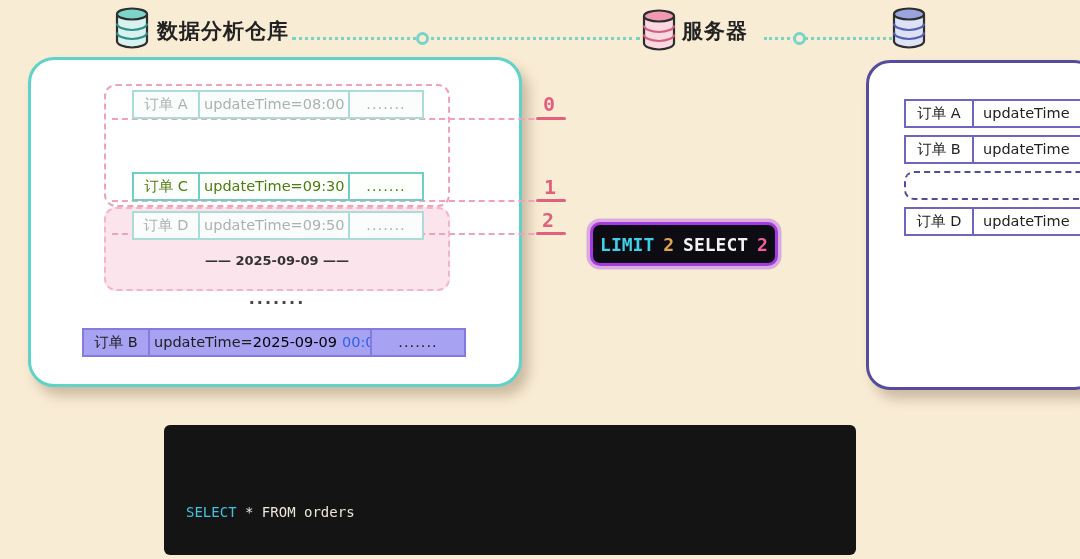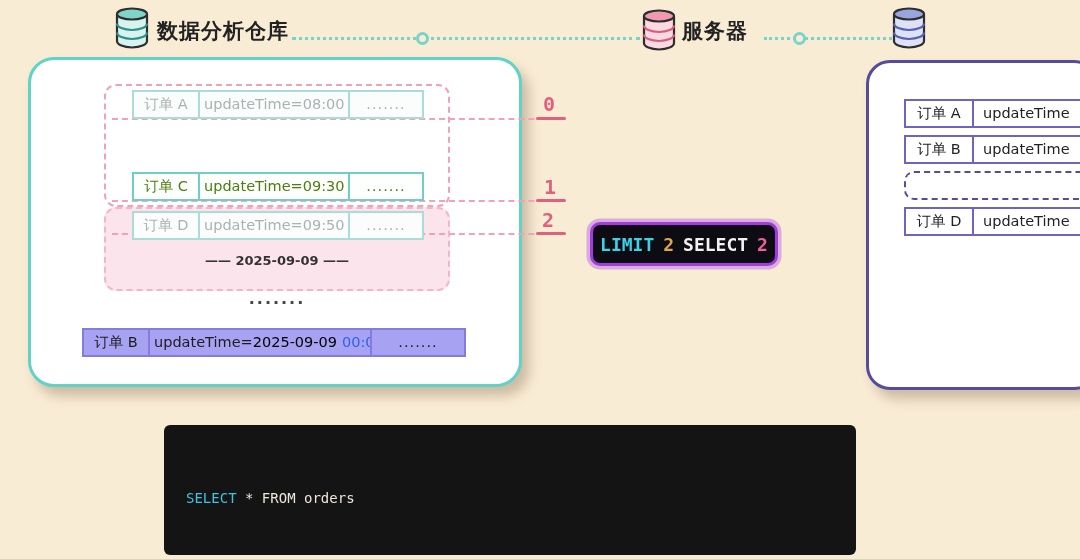--- a/index.html
+++ b/index.html
@@ -31,21 +31,21 @@
   .offset-line{position:absolute;width:30px;height:3px;background:#e0607e;border-radius:2px;}
   .limit-badge{position:absolute;left:590px;top:222px;width:188px;height:44px;box-sizing:border-box;background:#0c0c12;border:3px solid #a43ae0;border-radius:10px;box-shadow:0 0 0 3.5px rgba(186,108,235,.5);display:flex;align-items:center;justify-content:center;gap:9px;font-family:"DejaVu Sans Mono",monospace;font-weight:700;font-size:18px;text-align:center;}
   .limit-badge .k1{color:#3fd0e8;}
   .limit-badge .n1{color:#dfa54e;}
   .limit-badge .k2{color:#f2f2f2;}
   .limit-badge .n2{color:#ee5f9a;}
   .rrow .cell{border-color:#6e64c2;background:#fff;color:#222;}
   .rrow .c-id{width:70px;}
   .rrow .c-time{width:136px;text-align:left;padding-left:9px;}
   .empty-slot{position:absolute;left:904px;top:171px;width:200px;height:29px;box-sizing:border-box;border:2px dashed #564c9e;border-radius:10px;background:#fff;}
-  .codebox{position:absolute;left:164px;top:425px;width:692px;height:130px;box-sizing:border-box;background:#141414;border-radius:6px;padding:16px 22px;font-family:"DejaVu Sans Mono",monospace;font-size:14px;line-height:23px;color:#ece6da;white-space:pre;}
+  .codebox{position:absolute;left:164px;top:425px;width:692px;height:130px;box-sizing:border-box;background:#141414;border-radius:6px;padding:30px 22px;font-family:"DejaVu Sans Mono",monospace;font-size:14px;line-height:23px;color:#ece6da;white-space:pre;}
   .kw{color:#3fc4de;}
 </style>
 </head>
 <body>
 
 <div class="stage">
 
   <svg class="db-icon" style="left:114px;top:6px" width="36" height="44" viewBox="0 0 36 44">
     <path d="M3 8 v27 c0 3.6 6.7 6.5 15 6.5 s15 -2.9 15 -6.5 V8" stroke="#2e2e2e" stroke-width="2.2" fill="#d8f3ef"></path>
     <path d="M3 17.5 c0 3.6 6.7 6.5 15 6.5 s15 -2.9 15 -6.5" fill="none" stroke="#2e8f85" stroke-width="2.2"></path>

